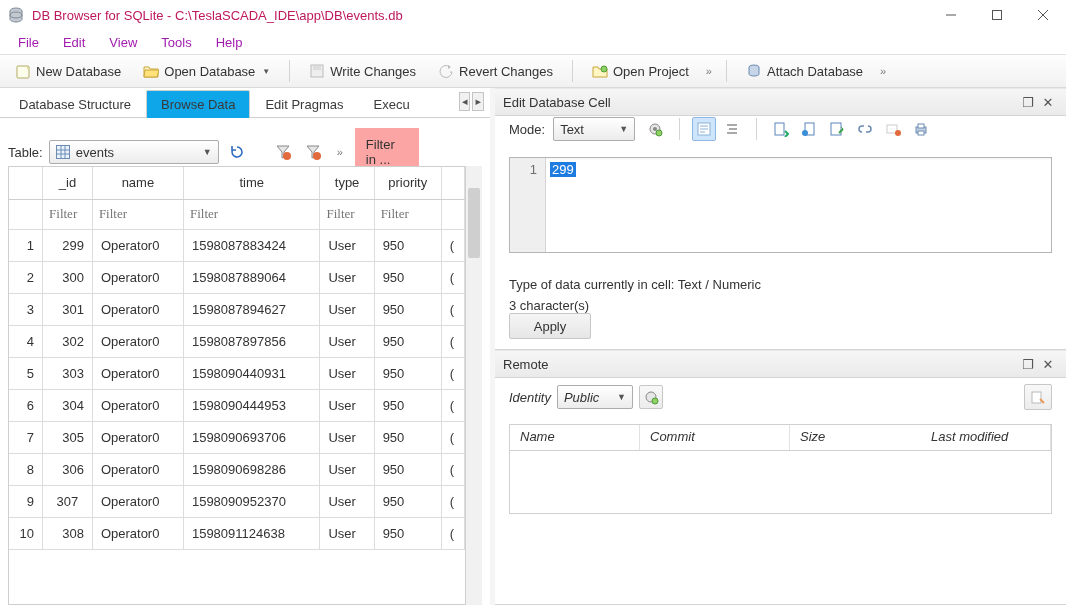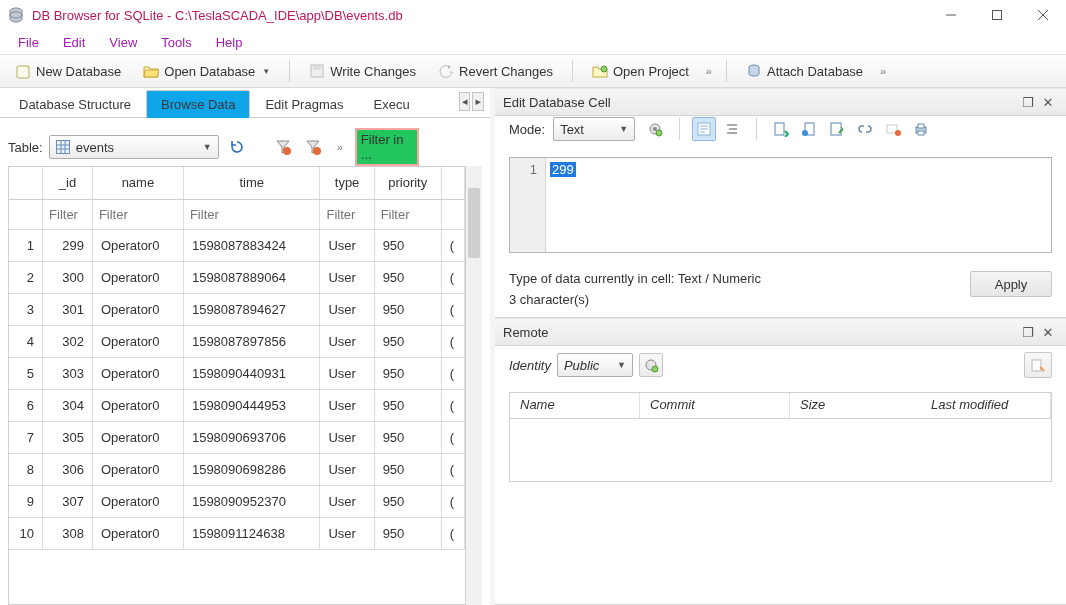--- a/index.html
+++ b/index.html
@@ -36,29 +36,29 @@
   .tab.active { background: #0ea5e9; border-color: #cfcfcf; border-radius: 2px 2px 0 0; }
   .tab-nav { position: absolute; right: 6px; top: 4px; display: flex; gap: 2px; }
   .tab-nav span { font-size: 11px; color: #555; padding: 2px; border: 1px solid #c4c4c4; background: #f1f1f1; cursor: pointer; }
 
   
   .tbl-tb { display: flex; align-items: center; gap: 6px; padding: 10px 8px 8px 8px; }
   .tbl-tb-label { color: #333; }
   .combo { height: 24px; background: linear-gradient(#fff,#ececec); border: 1px solid #acacac; border-radius: 2px; display: flex; align-items: center; padding: 0 6px; gap: 6px; }
   .combo .arrow { font-size: 9px; color: #555; }
   .icon-btn { width: 24px; height: 24px; display: flex; align-items: center; justify-content: center; border: 1px solid transparent; border-radius: 2px; }
-  .filter-box { flex: 0 0 64px; height: 24px; border: 2px solid #fca5a5; display: flex; align-items: center; padding: 17px 4px; color: #8c8c8c; background: #22c55e; overflow: hidden; }
+  .filter-box { flex: 0 0 64px; height: 24px; border: 7px solid #fca5a5; display: flex; align-items: center; padding: 17px 4px; color: #8c8c8c; background: #fca5a5; overflow: hidden; }
 
   
   .grid-wrap { position: absolute; top: 78px; left: 8px; right: 24px; bottom: 0; border: 1px solid #cfcfcf; overflow: hidden; background: #fff; }
   table.grid { border-collapse: collapse; width: 100%; }
   .grid th, .grid td { border-right: 1px solid #dcdcdc; border-bottom: 1px solid #dcdcdc; padding: 0 8px; height: 32px; text-align: left; background: #fff; white-space: nowrap; }
   .grid thead th { background: #fff; font-weight: 400; text-align: center; color: #333; border-bottom: 1px solid #cfcfcf; }
   .grid thead tr.filter-row td { padding: 0; height: 30px; }
-  .grid thead tr.filter-row input { width: 100%; height: 100%; border: 0; padding: 0 6px; color: #4d7c0f; outline: none; }
+  .grid thead tr.filter-row input { width: 100%; height: 100%; border: 0; padding: 0 6px; color: #4d7c0f; outline: none; font-family: Liberation Serif, serif; }
   .grid .rowhdr { width: 26px; text-align: right; color: #333; background: #fff; padding-right: 8px; }
   .col-id { text-align: right; width: 46px; }
   .col-name { width: 84px; }
   .col-time { width: 126px; }
   .col-type { width: 50px; }
   .col-pri { width: 62px; }
   .col-extra { width: 10px; }
   .vscroll { position: absolute; top: 78px; right: 8px; bottom: 0; width: 16px; background: #f1f1f1; }
   .vscroll .thumb { position: absolute; top: 22px; left: 2px; right: 2px; height: 70px; background: #cfcfcf; border-radius: 2px; }
 
@@ -72,21 +72,21 @@
   .mode-row { display: flex; align-items: center; gap: 8px; }
   .mode-row .sep { width: 1px; height: 22px; background: #d4d4d4; margin: 0 4px; }
   .iconstrip { display: flex; gap: 4px; }
   .iconstrip .icon-btn.active { background: #cfe5fb; border-color: #8fb9e4; }
 
   .cell-editor { margin-top: 16px; border: 1px solid #b5b5b5; height: 96px; display: flex; overflow: hidden; background: #fff; box-shadow: inset 1px 1px 2px rgba(0,0,0,.05); }
   .cell-editor .gutter { width: 36px; background: #efefef; border-right: 1px solid #d4d4d4; color: #6e6e6e; padding: 4px 8px; text-align: right; }
   .cell-editor .text { padding: 4px 4px; }
   .cell-editor .sel { background: #1e7be0; color: #fff; padding: 0 2px; }
 
-  .cell-meta { margin-top: 18px; display:flex; }
+  .cell-meta { margin-top: 24px; display:flex;flex-direction:column; }
   .cell-meta .meta-text { flex:1; }
   .apply-btn { width: 82px; height: 26px; background: linear-gradient(#f5f5f5,#e6e6e6); border: 1px solid #c7c7c7; color: #888; border-radius: 2px; display: flex; align-items: center; justify-content: center; }
 
   
   .remote-body { padding: 6px 14px; font-style: italic; }
   .identity-row { display: flex; align-items: center; gap: 6px; }
   .remote-table { margin-top: 14px; border: 1px solid #d0d0d0; height: 90px; }
   .remote-table .hdr { display: flex; height: 26px; background: #fff; border-bottom: 1px solid #d0d0d0; }
   .remote-table .hdr span { padding: 4px 10px; border-right: 1px solid #e2e2e2; color: #333; }
   .remote-push { width: 28px; height: 26px; border: 1px solid #c7c7c7; border-radius: 2px; background: linear-gradient(#f8f8f8,#ececec); display:flex;align-items:center;justify-content:center; }
@@ -321,21 +321,21 @@
               <td class="rowhdr">8</td>
               <td class="col-id" style="text-align:right">306</td>
               <td class="col-name">Operator0</td>
               <td class="col-time">1598090698286</td>
               <td class="col-type">User</td>
               <td class="col-pri">950</td>
               <td class="col-extra">(</td>
             </tr>
             <tr>
               <td class="rowhdr">9</td>
-              <td class="col-id" style="text-align:right">307</td>
+              <td class="col-id" style="text-align:center">307</td>
               <td class="col-name">Operator0</td>
               <td class="col-time">1598090952370</td>
               <td class="col-type">User</td>
               <td class="col-pri">950</td>
               <td class="col-extra">(</td>
             </tr>
             <tr>
               <td class="rowhdr">10</td>
               <td class="col-id" style="text-align:right">308</td>
               <td class="col-name">Operator0</td>

